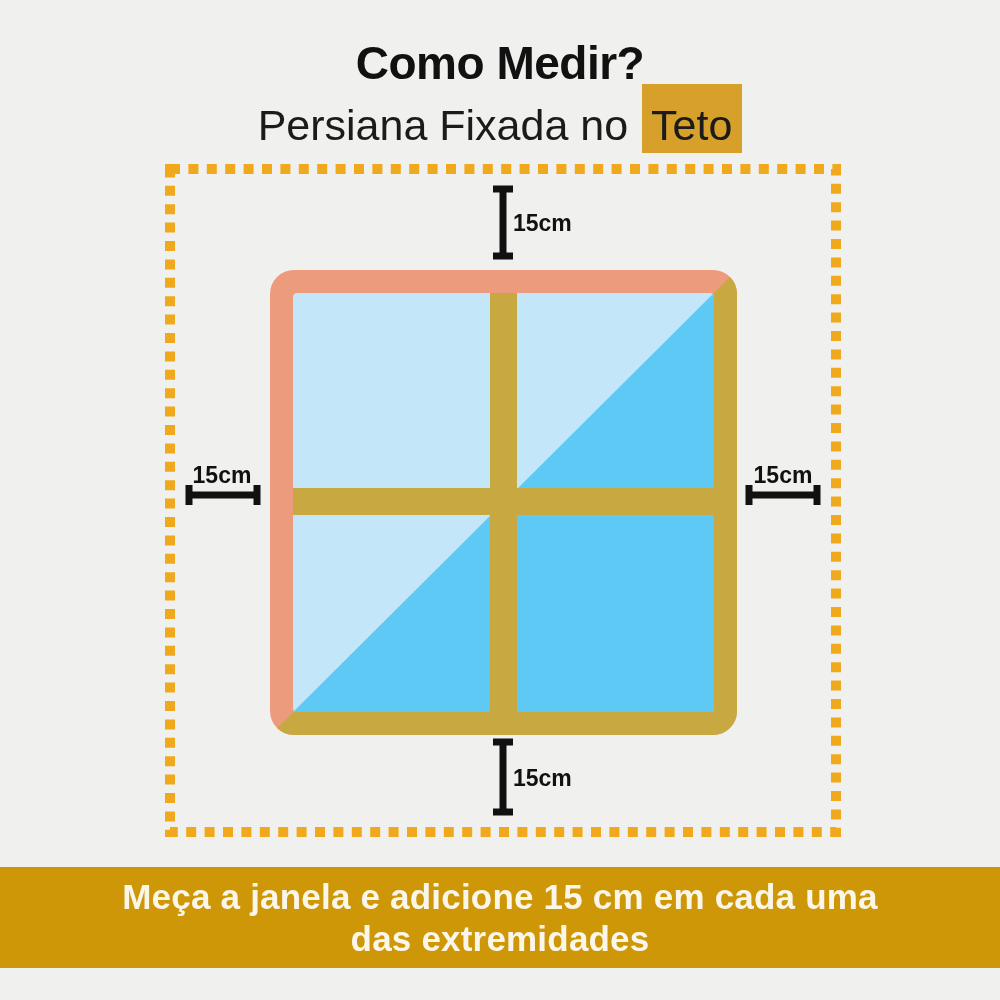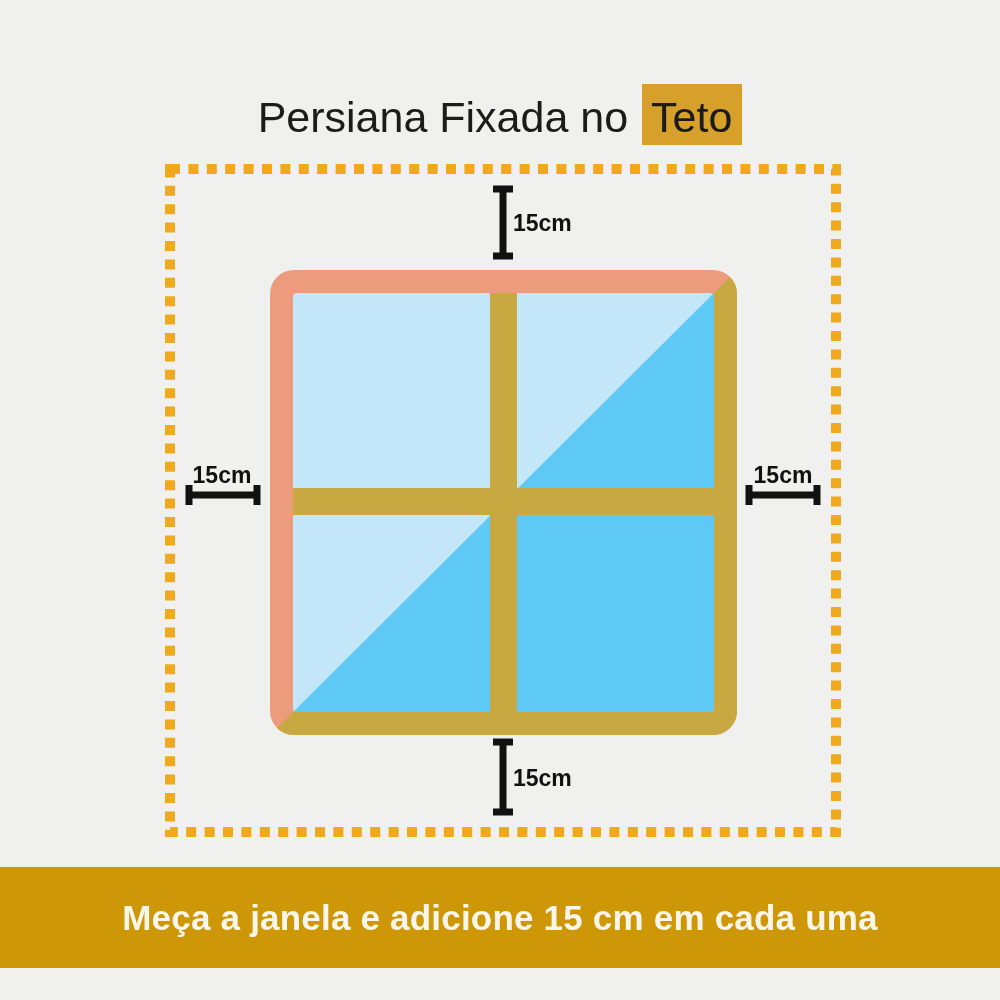--- a/index.html
+++ b/index.html
@@ -24,21 +24,21 @@
   }
   .subtitle {
     position: absolute; left: 0; right: 0; top: 84px;
     text-align: center;
     font-size: 43px; font-weight: 300; line-height: 50px;
     color: #1b1b1b;
   }
   .subtitle .hl {
     display: inline-block;
     background: var(--highlight-bg, #D6A02B);
-    padding: 8px 10px 3px 9px;
+    padding: 16px 10px 3px 9px;
     margin-left: 2px;
   }
 
   
   .diagram { position: absolute; left: 0; top: 0; }
   .dash {
     fill: none;
     stroke: var(--dash, #F0A81C);
     stroke-width: 10;
     stroke-dasharray: 10 8.4;
@@ -71,20 +71,21 @@
     color: var(--banner-text, #FBF6EA);
     font-size: 35px; font-weight: bold; line-height: 42px;
     letter-spacing: 0.2px;
   }
 </style>
 </head>
 <body>
 
 <div class="canvas">
 
+  <h1 class="title">Como Medir?</h1>
 
   <div class="subtitle">
     <span>Persiana Fixada no</span>
     <span class="hl">Teto</span>
   </div>
 
   <svg class="diagram" width="1000" height="1000" viewBox="0 0 1000 1000">
     <defs>
       <clipPath id="winClip">
           <rect x="0" y="0" width="467" height="465" rx="24"></rect>
@@ -115,15 +116,16 @@
     <path class="marker" d="M749 485 V505 M749 495 H817 M817 485 V505"></path>
   </svg>
 
   <span class="mlabel" style="left:513px; top:210px;">15cm</span>
   <span class="mlabel center" style="left:186px; top:462px; width:72px;">15cm</span>
   <span class="mlabel center" style="left:747px; top:462px; width:72px;">15cm</span>
   <span class="mlabel" style="left:513px; top:765px;">15cm</span>
 
   <div class="banner">
     <div>Meça a janela e adicione 15 cm em cada uma</div>
+    <div>das extremidades</div>
   </div>
 
 </div>
 
 </body></html>

